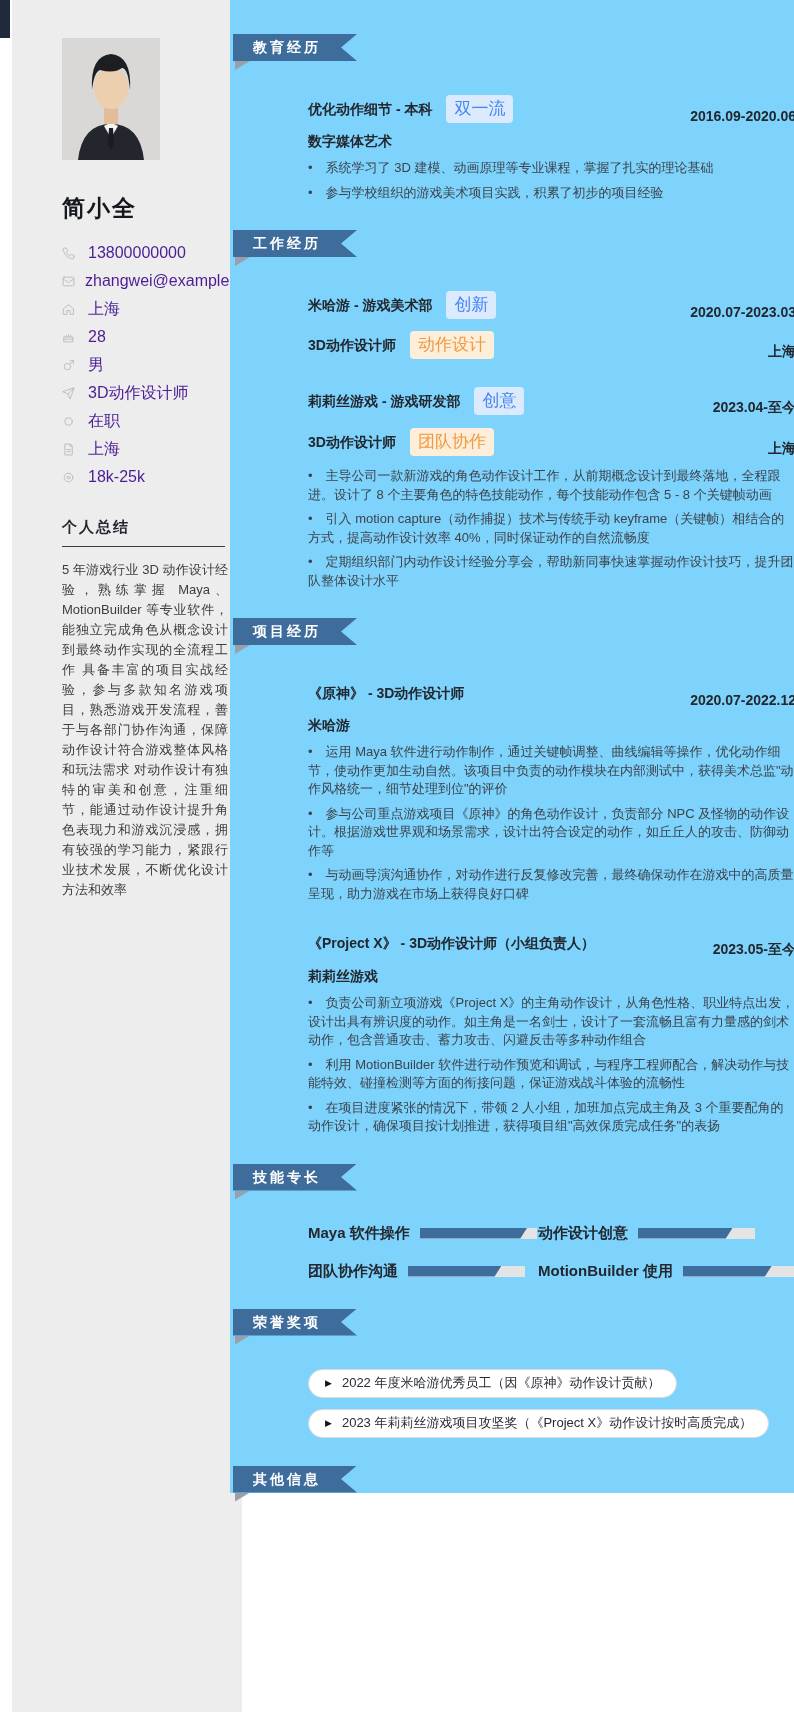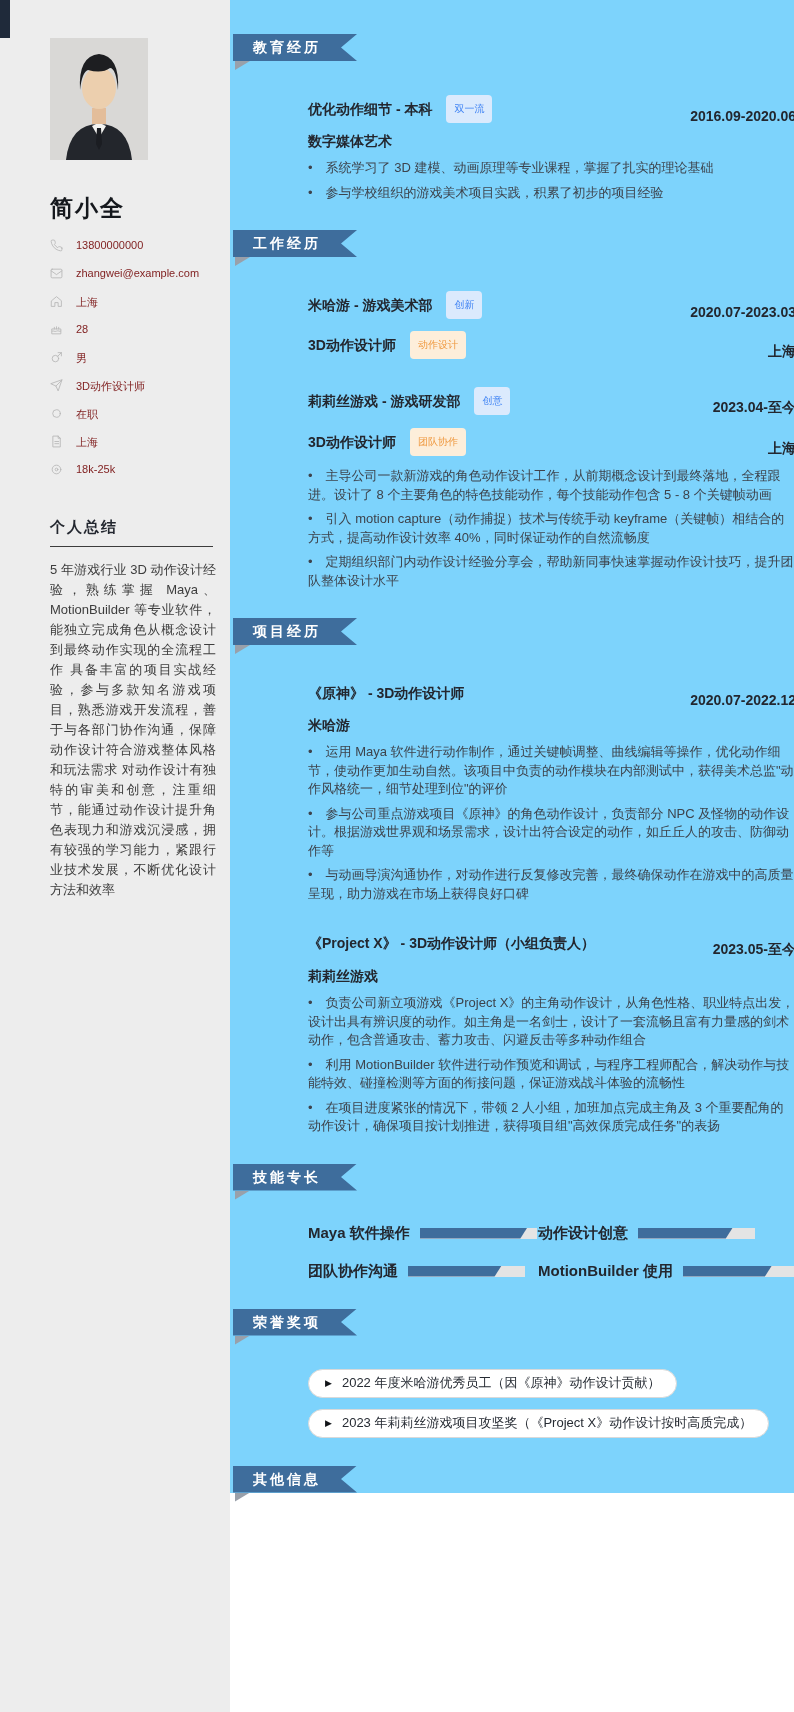--- a/index.html
+++ b/index.html
@@ -1,27 +1,27 @@
 <!DOCTYPE html>
 <html><head>
 <meta charset="utf-8">
 <style>
   * { margin:0; padding:0; box-sizing:border-box; }
   html,body { background:#ffffff; }
   body { font-family:"Liberation Sans","DejaVu Sans",sans-serif; color:#3d434c; }
   .page { position:relative; width:794px; height:1712px; background:#ffffff; overflow:hidden; margin:0 auto; }
 
   
-  .sidebar { position:absolute; left:0; top:0; width:230px; height:100%; background:#ededed; padding:0 17px 0 50px; }
+  .sidebar { position:absolute; left:12px; top:0; width:230px; height:100%; background:#ededed; padding:0 17px 0 50px; }
   .top-accent { position:absolute; left:0; top:0; width:10px; height:38px; background:#1f2a3a; z-index:3; }
   .photo { width:98px; height:122px; margin-top:38px; overflow:hidden; background:#d9d8d6; }
   .photo svg { display:block; }
   .name { margin-top:33px; font-size:23px; line-height:30px; font-weight:bold; color:#15181d; letter-spacing:2px; }
   .contacts { list-style:none; margin-top:16px; }
-  .contacts li { display:flex; align-items:flex-start; height:28px; font-size:11px; color:#7f1d1d; white-space:nowrap; }
+  .contacts li { display:flex; align-items:center; height:28px; font-size:16px; color:#4c1d95; white-space:nowrap; }
   .ci { width:16px; margin-right:10px; display:inline-flex; align-items:center; }
   .ci svg { stroke:#b7b7b7; fill:none; stroke-width:1.6; stroke-linecap:round; stroke-linejoin:round; }
   .summary-title { margin-top:27px; font-size:15px; font-weight:bold; color:#23272f; letter-spacing:2px; }
   .divider { margin-top:9px; width:163px; border-bottom:1.5px solid #3c3c3c; }
   .summary { margin-top:13px; width:166px; font-size:13px; line-height:20px; color:#3d3d3d; text-align:justify; }
 
   
   .main { position:absolute; left:230px; top:0; width:652px; padding-top:34px; background:#7dd3fc; }
   .section { margin-bottom:28px; }
   .section:last-child { margin-bottom:0; }
@@ -32,21 +32,21 @@
   .section-body { margin:33px 86px 0 78px; }
 
   .entry { margin-bottom:24px; }
   .entry:last-child { margin-bottom:0; }
   .row { display:flex; justify-content:space-between; align-items:center; }
   .row .left { display:flex; align-items:center; }
   .etitle { font-size:14px; font-weight:bold; color:#23272f; line-height:18px; }
   .subrow { margin-top:9px; }
   .subtitle { font-size:14px; font-weight:bold; color:#23272f; line-height:17px; }
   .date, .loc { font-size:14px; font-weight:bold; color:#23272f; white-space:nowrap;margin-top:14px; }
-  .badge { font-size:10px; line-height:20px; padding:4px 8px; border-radius:4px; margin-left:14px; white-space:nowrap; }
+  .badge { font-size:17px; line-height:20px; padding:4px 8px; border-radius:4px; margin-left:14px; white-space:nowrap; }
   .badge.blue { background:#dbeafd; color:#4285f4; }
   .badge.orange { background:#fdeeda; color:#ef9940; }
 
   .bullets { margin-top:9px; }
   .bullet { font-size:13px; line-height:18.5px; color:#3d434c; margin-bottom:6px; }
   .bullet:last-child { margin-bottom:0; }
   .bullet::before { content:"•"; margin-right:13px; color:#3d434c; }
 
   
   .skills-grid { display:grid; grid-template-columns:230px auto; row-gap:19px; }

